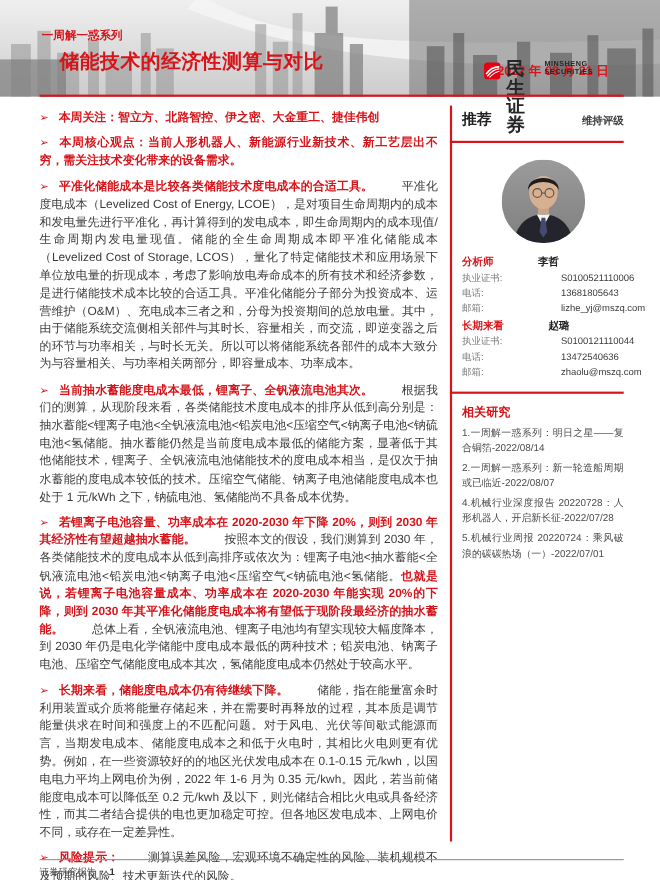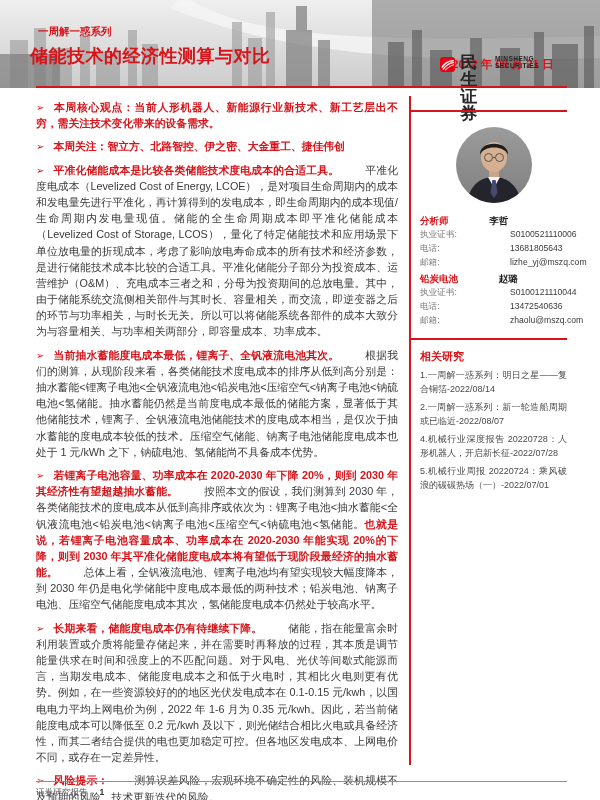--- a/index.html
+++ b/index.html
@@ -3,21 +3,21 @@
 <meta charset="utf-8">
 <style>
   html,body{margin:0;padding:0;background:#fff;}
   .page{position:relative;width:600px;height:800px;background:#fff;overflow:hidden;
         font-family:"Liberation Sans","DejaVu Sans",sans-serif;}
 
   
   .header{position:absolute;left:0;top:0;width:484px;height:88px;}
   .header svg{display:block;}
   .series-label{position:absolute;left:38px;top:25px;font-size:10.5px;font-weight:bold;color:#d7141a;}
-  .report-title{position:absolute;left:30px;top:44px;font-size:18px;font-weight:bold;color:#d7141a;letter-spacing:.5px;}
+  .report-title{position:absolute;left:54px;top:44px;font-size:18px;font-weight:bold;color:#d7141a;letter-spacing:.5px;}
   .header-date{position:absolute;left:452px;top:57px;font-size:11.5px;font-weight:bold;color:#d7141a;white-space:nowrap;}
   .logo{position:absolute;left:440px;top:7px;display:flex;align-items:center;gap:5px;}
   .logo-text{display:flex;flex-direction:row;line-height:1;margin-top:47px;}
   .logo-cn{font-size:17px;font-weight:bold;color:#262626;letter-spacing:2px;}
   .logo-en{font-size:6.6px;font-weight:bold;color:#262626;letter-spacing:.45px;margin-top:2px;}
   .hrule{position:absolute;left:36px;right:33px;top:86px;height:2px;background:#d7141a;}
   .vrule{position:absolute;left:409px;top:96px;width:2px;height:669px;background:#d7141a;}
 
   
   .main{position:absolute;left:36px;top:99px;width:362px;}
@@ -116,31 +116,35 @@
         <span class="logo-en">MINSHENG SECURITIES</span>
       </div>
     </div>
   </div>
 
   <div class="hrule"></div>
   <div class="vrule"></div>
 
   <div class="main">
     <div>
+        <p class="bullet"><span class="arrow">➢</span><span class="seg-lead">本周关注：智立方、北路智控、伊之密、大金重工、捷佳伟创</span></p>
         <p class="bullet"><span class="arrow">➢</span><span class="seg-lead">本周核心观点：当前人形机器人、新能源行业新技术、新工艺层出不穷，需关注技术变化带来的设备需求。</span></p>
-        <p class="bullet"><span class="arrow">➢</span><span class="seg-lead">本周关注：智立方、北路智控、伊之密、大金重工、捷佳伟创</span></p>
         <p class="bullet"><span class="arrow">➢</span><span class="seg-lead">平准化储能成本是比较各类储能技术度电成本的合适工具。</span><span class="seg-normal">平准化度电成本（Levelized Cost of Energy, LCOE），是对项目生命周期内的成本和发电量先进行平准化，再计算得到的发电成本，即生命周期内的成本现值/生命周期内发电量现值。储能的全生命周期成本即平准化储能成本（Levelized Cost of Storage, LCOS），量化了特定储能技术和应用场景下单位放电量的折现成本，考虑了影响放电寿命成本的所有技术和经济参数，是进行储能技术成本比较的合适工具。平准化储能分子部分为投资成本、运营维护（O&amp;M）、充电成本三者之和，分母为投资期间的总放电量。其中，由于储能系统交流侧相关部件与其时长、容量相关，而交流，即逆变器之后的环节与功率相关，与时长无关。所以可以将储能系统各部件的成本大致分为与容量相关、与功率相关两部分，即容量成本、功率成本。</span></p>
         <p class="bullet"><span class="arrow">➢</span><span class="seg-lead">当前抽水蓄能度电成本最低，锂离子、全钒液流电池其次。</span><span class="seg-normal">根据我们的测算，从现阶段来看，各类储能技术度电成本的排序从低到高分别是：抽水蓄能&lt;锂离子电池&lt;全钒液流电池&lt;铅炭电池&lt;压缩空气&lt;钠离子电池&lt;钠硫电池&lt;氢储能。抽水蓄能仍然是当前度电成本最低的储能方案，显著低于其他储能技术，锂离子、全钒液流电池储能技术的度电成本相当，是仅次于抽水蓄能的度电成本较低的技术。压缩空气储能、钠离子电池储能度电成本也处于 1 元/kWh 之下，钠硫电池、氢储能尚不具备成本优势。</span></p>
         <p class="bullet"><span class="arrow">➢</span><span class="seg-lead">若锂离子电池容量、功率成本在 2020-2030 年下降 20%，则到 2030 年其经济性有望超越抽水蓄能。</span><span class="seg-normal">按照本文的假设，我们测算到 2030 年，各类储能技术的度电成本从低到高排序或依次为：锂离子电池&lt;抽水蓄能&lt;全钒液流电池&lt;铅炭电池&lt;钠离子电池&lt;压缩空气&lt;钠硫电池&lt;氢储能。</span><span class="seg-lead">也就是说，若锂离子电池容量成本、功率成本在 2020-2030 年能实现 20%的下降，则到 2030 年其平准化储能度电成本将有望低于现阶段最经济的抽水蓄能。</span><span class="seg-normal">总体上看，全钒液流电池、锂离子电池均有望实现较大幅度降本，到 2030 年仍是电化学储能中度电成本最低的两种技术；铅炭电池、钠离子电池、压缩空气储能度电成本其次，氢储能度电成本仍然处于较高水平。</span></p>
         <p class="bullet"><span class="arrow">➢</span><span class="seg-lead">长期来看，储能度电成本仍有待继续下降。</span><span class="seg-normal">储能，指在能量富余时利用装置或介质将能量存储起来，并在需要时再释放的过程，其本质是调节能量供求在时间和强度上的不匹配问题。对于风电、光伏等间歇式能源而言，当期发电成本、储能度电成本之和低于火电时，其相比火电则更有优势。例如，在一些资源较好的的地区光伏发电成本在 0.1-0.15 元/kwh，以国电电力平均上网电价为例，2022 年 1-6 月为 0.35 元/kwh。因此，若当前储能度电成本可以降低至 0.2 元/kwh 及以下，则光储结合相比火电或具备经济性，而其二者结合提供的电也更加稳定可控。但各地区发电成本、上网电价不同，或存在一定差异性。</span></p>
         <p class="bullet"><span class="arrow">➢</span><span class="seg-lead">风险提示：</span><span class="seg-normal">测算误差风险，宏观环境不确定性的风险、装机规模不及预期的风险、技术更新迭代的风险。</span></p>
       </div>
   </div>
 
   <div class="sidebar">
+    <div class="rating-row">
+      <span class="rating">推荐</span>
+      <span class="rating-note">维持评级</span>
+    </div>
     <div class="side-rule"></div>
 
     <div class="avatar-wrap">
       <div class="avatar">
         <svg width="76" height="76" viewBox="0 0 76 76">
           <defs>
             <linearGradient id="agrad" x1="0" y1="0" x2="0" y2="1">
               <stop offset="0" stop-color="#9b9b9b"></stop>
                 <stop offset="1" stop-color="#7f7f7f"></stop>
             </linearGradient>
@@ -172,21 +176,21 @@
     <div class="field">
       <span class="field-label">电话:</span>
       <span class="field-value">13681805643</span>
     </div>
     <div class="field">
       <span class="field-label">邮箱:</span>
       <span class="field-value">lizhe_yj@mszq.com</span>
     </div>
 
     <div class="person-row">
-      <span class="person-label">铅炭电池</span>
+      <span class="person-label">长期来看</span>
       <span class="person-name">赵璐</span>
     </div>
     <div class="field">
       <span class="field-label">执业证书:</span>
       <span class="field-value">S0100121110044</span>
     </div>
     <div class="field">
       <span class="field-label">电话:</span>
       <span class="field-value">13472540636</span>
     </div>

